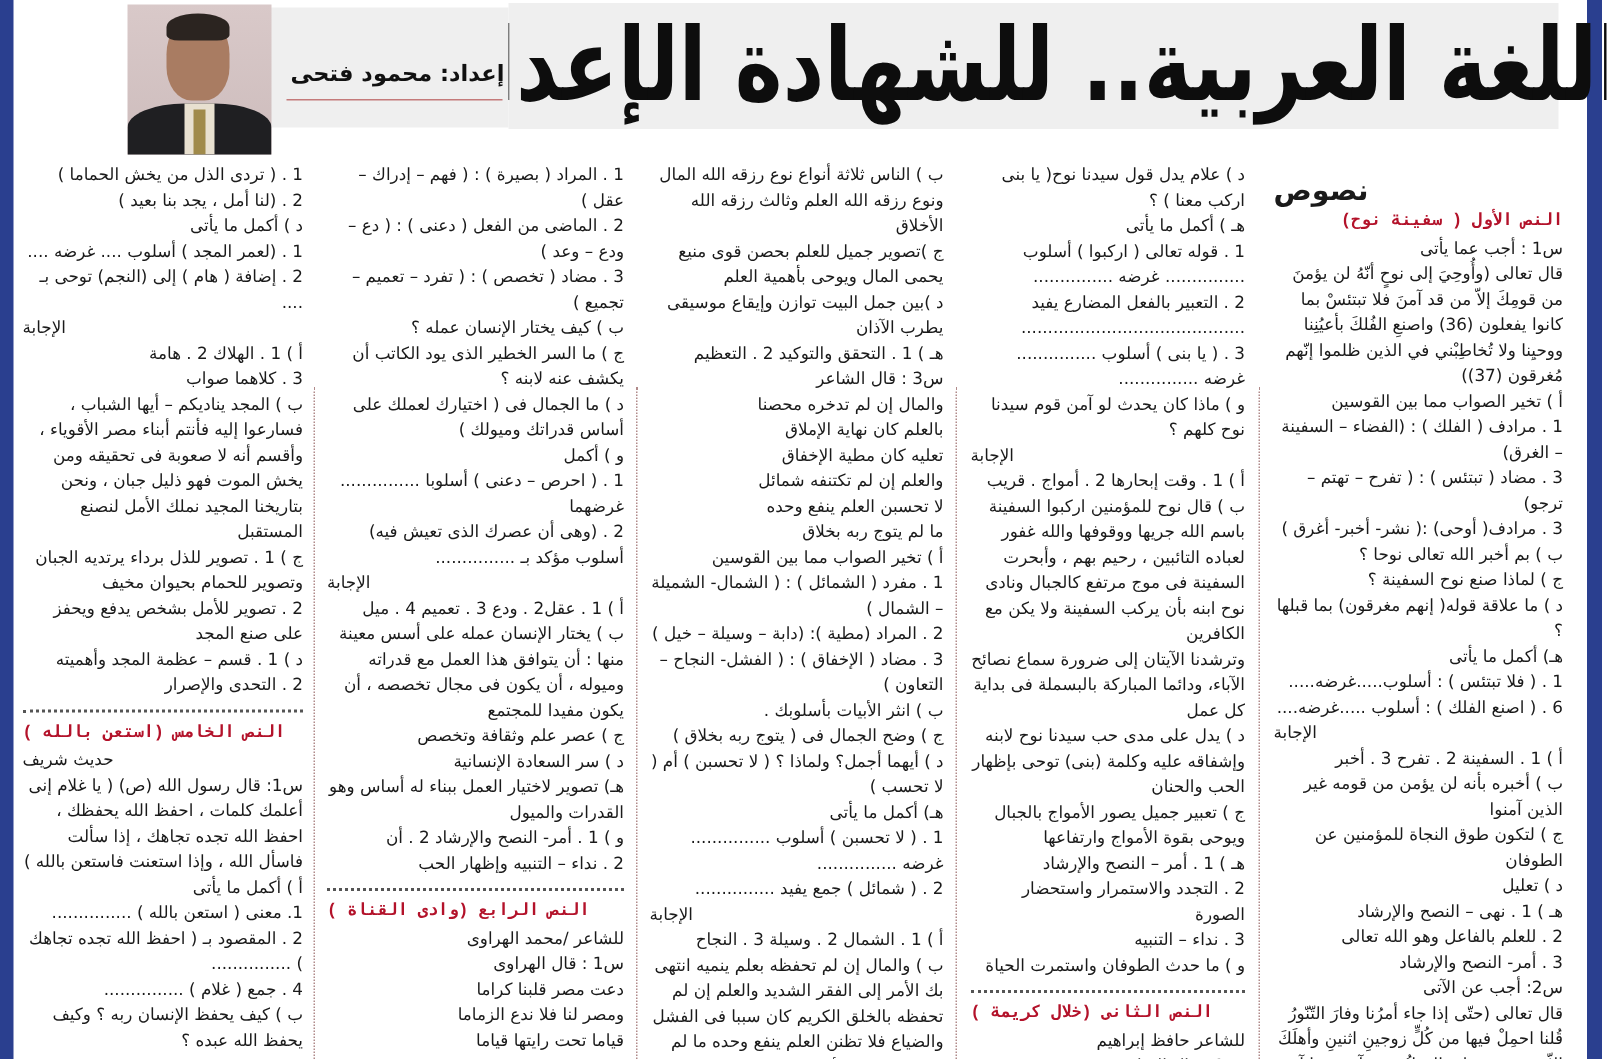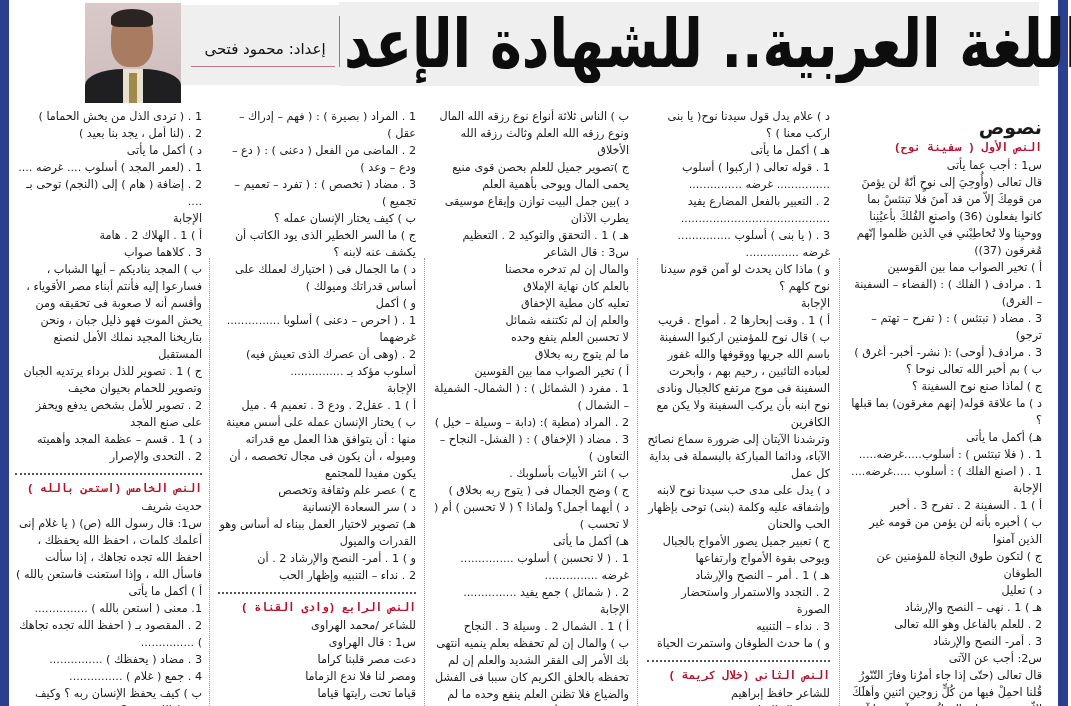--- a/index.html
+++ b/index.html
@@ -7,35 +7,35 @@
   body { position: relative; font-family: "DejaVu Sans", sans-serif; color: #1a1a1a; }
 
   .edge-left { position: absolute; left: 0; top: 0; width: 9px; height: 706px; background: #2a3f8f; }
   .edge-right { position: absolute; right: 3px; top: 0; width: 10px; height: 706px; background: #2a3f8f; }
 
   .header { position: absolute; top: 0; left: 9px; width: 1049px; height: 108px; }
   .title-band { position: absolute; left: 330px; top: 2px; width: 700px; height: 84px; background: #efefef; }
   .title { position: absolute; left: 335px; top: 0; width: 640px; height: 86px; display: flex; align-items: center; justify-content: center;
            font-family: "DejaVu Sans", sans-serif; font-weight: 900; font-size: 54px; color: #0d0d0d; letter-spacing: -1px; transform: scaleY(1.25); white-space: nowrap; }
   .author-band { position: absolute; left: 170px; top: 5px; width: 160px; height: 80px; background: #efefef; }
-  .author { position: absolute; left: 182px; top: 40px; width: 148px; font-weight: normal; font-size: 15px; color: #111; text-align: center; white-space: nowrap; }
+  .author { position: absolute; left: 182px; top: 40px; width: 148px; font-weight: bold; font-size: 15px; color: #111; text-align: center; white-space: nowrap; }
   .author-line { position: absolute; left: 182px; top: 66px; width: 144px; height: 1px; background: #c47a7a; }
   .photo { position: absolute; left: 76px; top: 3px; width: 96px; height: 100px; background: linear-gradient(#d9c9c9, #cdbcbc); overflow: hidden; }
   .photo .head { position: absolute; left: 26px; top: 8px; width: 42px; height: 56px; border-radius: 45% 45% 40% 40%; background: #a97c62; }
   .photo .hair { position: absolute; left: 26px; top: 6px; width: 42px; height: 18px; border-radius: 50% 50% 20% 20%; background: #2b2420; }
   .photo .body { position: absolute; left: 0; top: 66px; width: 96px; height: 40px; border-radius: 40% 40% 0 0; background: #1f1f22; }
   .photo .shirt { position: absolute; left: 38px; top: 66px; width: 20px; height: 34px; background: #e8e0d0; }
   .photo .tie { position: absolute; left: 44px; top: 70px; width: 8px; height: 30px; background: #a08a4a; }
 
   .columns { position: absolute; top: 108px; left: 9px; width: 1049px; height: 598px; }
   .col { position: absolute; top: 0; height: 598px; overflow: hidden; font-size: 11.2px; line-height: 17px; padding: 0 6px; text-align: right; }
   .col p { white-space: normal; }
-  .col .center { text-align: right; }
+  .col .center { text-align: left; }
   .col .red { color: #b3122a; font-weight: bold; font-family: Liberation Mono, monospace; }
-  .col .big { font-size: 19px; font-weight: bold; text-align: right; line-height: 26px; margin-top: 6px; }
+  .col .big { font-size: 19px; font-weight: bold; text-align: left; line-height: 26px; margin-top: 6px; }
   .col .dots { border-top: 2px dotted #555; margin: 8px 0 6px; height: 0; }
   .divider { position: absolute; top: 150px; width: 0; height: 448px; border-left: 1px dotted #b08a8a; }
 
   .c1 { right: 10px; width: 205px; }
   .c2 { right: 222px; width: 195px; }
   .c3 { right: 423px; width: 208px; }
   .c4 { right: 636px; width: 210px; }
   .c5 { right: 850px; width: 199px; }
 </style>
 </head>
@@ -69,21 +69,21 @@
         <p>قال تعالى (وأُوحِيَ إلى نوحٍ أنّهُ لن يؤمنَ من قومِكَ إلاّ من قد آمنَ فلا تبتئسْ بما كانوا يفعلون (36) واصنعِ الفُلكَ بأعيُنِنا ووحيِنا ولا تُخاطِبْني في الذين ظلموا إنّهم مُغرقون (37))</p>
         <p>أ ) تخير الصواب مما بين القوسين</p>
         <p>1 . مرادف ( الفلك ) : (الفضاء – السفينة – الغرق)</p>
         <p>3 . مضاد ( تبتئس ) : ( تفرح – تهتم – ترجو)</p>
         <p>3 . مرادف( أوحى) :( نشر- أخبر- أغرق )</p>
         <p>ب ) بم أخبر الله تعالى نوحا ؟</p>
         <p>ج ) لماذا صنع نوح السفينة ؟</p>
         <p>د ) ما علاقة قوله( إنهم مغرقون) بما قبلها ؟</p>
         <p>هـ) أكمل ما يأتى</p>
         <p>1 . ( فلا تبتئس ) : أسلوب.....غرضه.....</p>
-        <p>1 . ( اصنع الفلك ) : أسلوب .....غرضه....</p>
+        <p>6 . ( اصنع الفلك ) : أسلوب .....غرضه....</p>
         <p class="center">الإجابة</p>
         <p>أ ) 1 . السفينة 2 . تفرح 3 . أخبر</p>
         <p>ب ) أخبره بأنه لن يؤمن من قومه غير الذين آمنوا</p>
         <p>ج ) لتكون طوق النجاة للمؤمنين عن الطوفان</p>
         <p>د ) تعليل</p>
         <p>هـ ) 1 . نهى – النصح والإرشاد</p>
         <p>2 . للعلم بالفاعل وهو الله تعالى</p>
         <p>3 . أمر- النصح والإرشاد</p>
         <p>س2: أجب عن الآتى</p>
         <p>قال تعالى (حتّى إذا جاء أمرُنا وفارَ التّنّورُ قُلنا احمِلْ فيها من كُلٍّ زوجينِ اثنينِ وأهلَكَ إلاّ من سبقَ عليهِ القولُ ومَن آمنَ وما آمنَ معهُ إلاّ قليلٌ (40))</p>
@@ -198,19 +198,18 @@
         <p>2 . التحدى والإصرار</p>
       </div>
     <div class="dots"></div>
     <p class="red center">النص الخامس (استعن بالله )</p>
     <div>
         <p class="center">حديث شريف</p>
         <p>س1: قال رسول الله (ص) ( يا غلام إنى أعلمك كلمات ، احفظ الله يحفظك ، احفظ الله تجده تجاهك ، إذا سألت فاسأل الله ، وإذا استعنت فاستعن بالله )</p>
         <p>أ ) أكمل ما يأتى</p>
         <p>1. معنى ( استعن بالله ) ...............</p>
         <p>2 . المقصود بـ ( احفظ الله تجده تجاهك ) ...............</p>
-        <p>3 . مضاد ( يحفظك ) ...............</p>
         <p>4 . جمع ( غلام ) ...............</p>
         <p>ب ) كيف يحفظ الإنسان ربه ؟ وكيف يحفظ الله عبده ؟</p>
       </div>
   </div>
 
 </div>
 
 </body></html>

